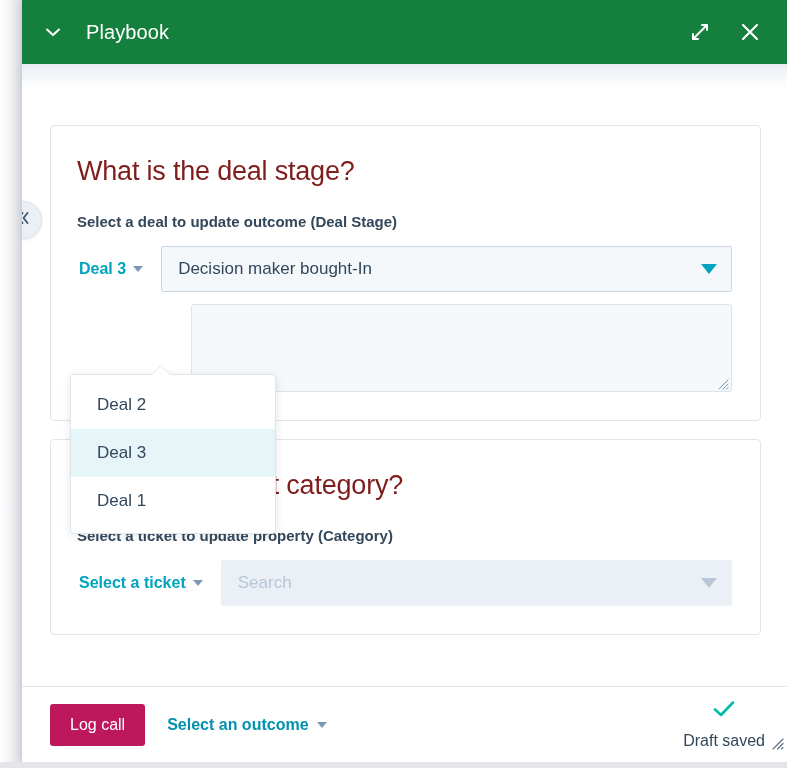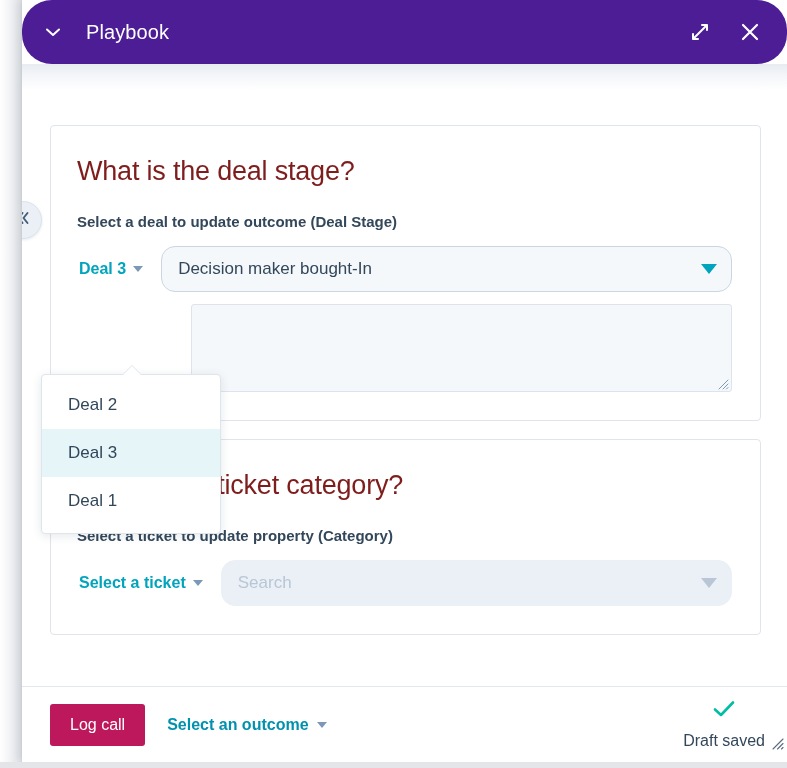--- a/index.html
+++ b/index.html
@@ -36,28 +36,27 @@
     height: 762px;
     background: #ffffff;
     display: flex;
     flex-direction: column;
     box-shadow: -3px 0 10px rgba(45,62,80,0.13);
   }
 
   
   .panel-header {
     height: 64px;
-    background: #4c1d95;
+    background: #15803d;
     display: flex;
     align-items: center;
     padding: 0 18px 0 12px;
     flex: 0 0 64px;
     position: relative;
     z-index: 6;
-    border-radius: 30px;
   }
   .hdr-btn {
     width: 38px; height: 38px;
     display: flex; align-items: center; justify-content: center;
     cursor: pointer;
     border-radius: 3px;
   }
   .hdr-btn svg { display:block; }
   .panel-title {
     color: #ffffff;
@@ -151,21 +150,21 @@
     border-top: 6px solid #7c98b6;
   }
 
   
   .big-select {
     flex: 1 1 auto;
     margin-left: 16px;
     height: 46px;
     background: #f5f8fa;
     border: 1px solid #cbd6e2;
-    border-radius: 14px;
+    border-radius: 2px;
     display: flex;
     align-items: center;
     padding: 0 14px 0 16px;
     cursor: pointer;
     position: relative;
   }
   .big-select .val {
     font-size: 17px;
     color: #33475b;
     flex: 1 1 auto;
@@ -201,23 +200,23 @@
   }
   .note-area .grip {
     position: absolute;
     right: 2px; bottom: 1px;
     width: 14px; height: 14px;
   }
 
   
   .popover {
     position: absolute;
-    left: 19px;
+    left: 48px;
     top: 310px;
-    width: 180px;
+    width: 206px;
     background: #ffffff;
     border: 1px solid #dfe5ec;
     border-radius: 4px;
     box-shadow: 0 2px 10px rgba(45,62,80,0.12);
     padding: 6px 0 8px;
     z-index: 30;
   }
   .popover .nub, .popover .nub-b {
     position: absolute;
     left: 80px; top: -10px;

